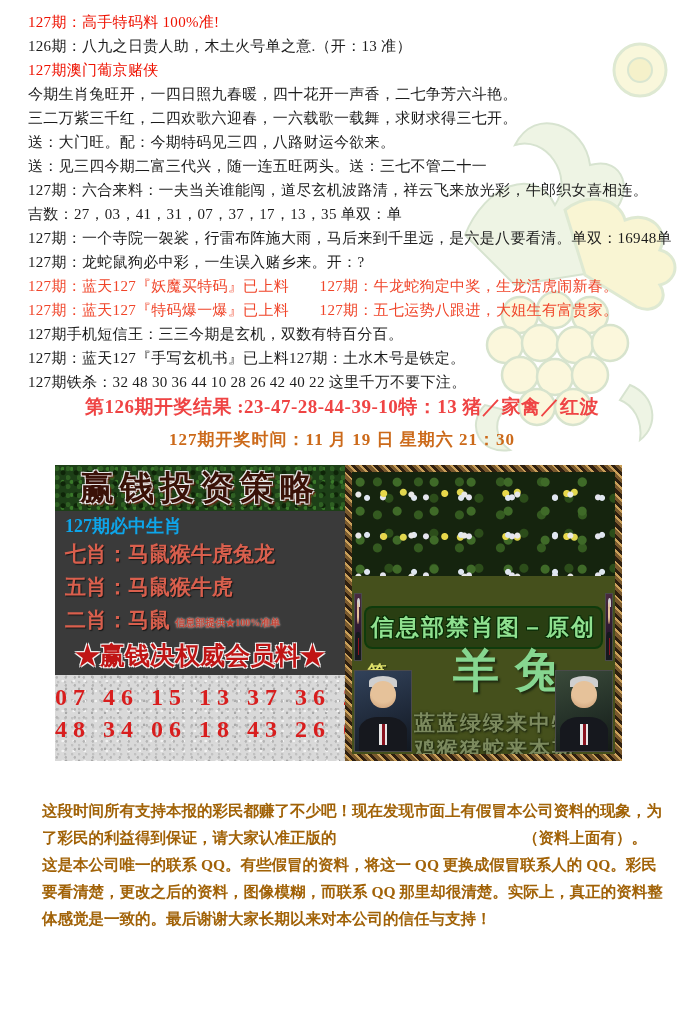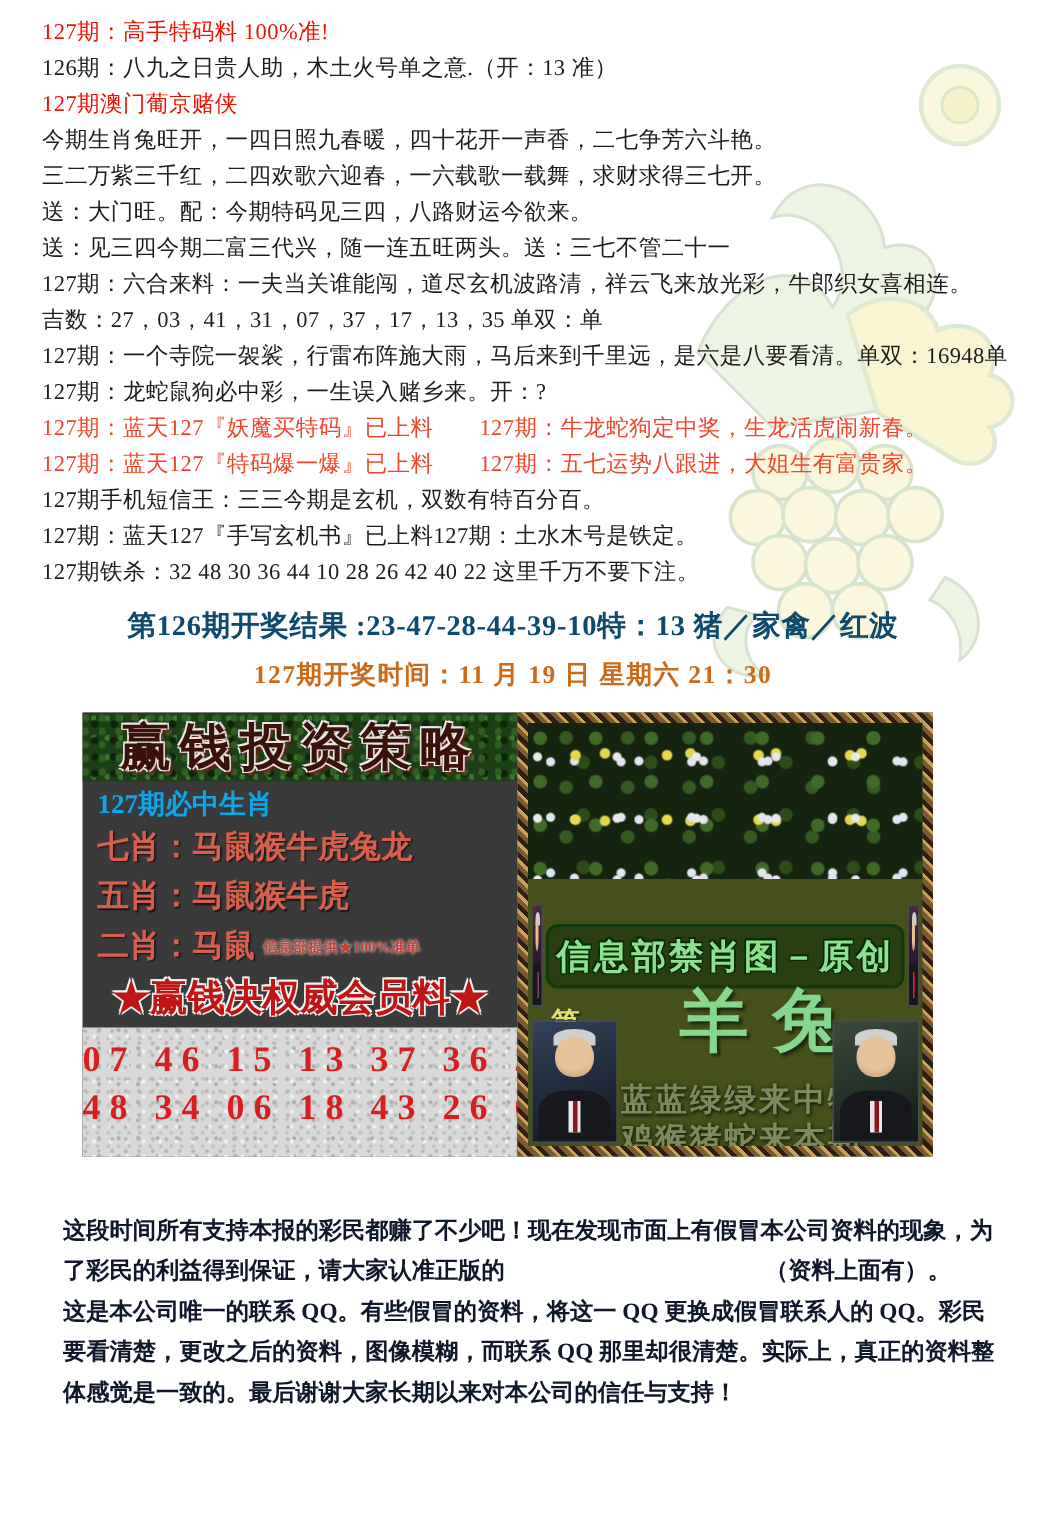--- a/index.html
+++ b/index.html
@@ -7,21 +7,21 @@
         font-family:"Liberation Serif","DejaVu Serif",serif;color:#1c1c1c;}
   
   .watermark{position:absolute;left:425px;top:15px;width:275px;height:450px;z-index:0;opacity:.55;pointer-events:none;}
   
   .tips{position:relative;z-index:1;padding:10px 10px 0 28px;}
   .tip-line{height:24px;line-height:24px;font-size:15px;white-space:nowrap;letter-spacing:.3px;}
   .tip-red{color:#ee1100;}
   .tip-black{color:#1c1c1c;}
   .tip-lightred{color:#f0452a;}
   
-  .result-line{position:relative;z-index:1;margin-top:10px;text-align:center;font-size:19px;font-weight:bold;color:#0c4a6e;letter-spacing:.5px;}
+  .result-line{position:relative;z-index:1;margin-top:0;text-align:center;font-size:19px;font-weight:bold;color:#ef4444;letter-spacing:.5px;}
   .time-line{position:relative;z-index:1;margin-top:8px;text-align:center;font-size:17px;font-weight:bold;color:#cc6a1a;letter-spacing:1px;}
   
   .panels{position:relative;z-index:1;margin:14px 0 0 55px;width:567px;height:296px;display:flex;}
   
   .lpanel{width:290px;height:296px;background:#3a3a3a;display:flex;flex-direction:column;overflow:hidden;}
   .lpanel-header{height:46px;display:flex;align-items:center;justify-content:center;
      background-color:#1d3f17;
      background-image:radial-gradient(circle at 18% 40%,#2f6023 2px,transparent 3px),
                       radial-gradient(circle at 62% 70%,#0e2408 2px,transparent 3px),
                       radial-gradient(circle at 85% 30%,#3a7a2a 1.5px,transparent 2.5px);
@@ -85,21 +85,21 @@
   .photo .suit{position:absolute;left:8%;bottom:0;width:84%;height:42%;border-radius:40% 40% 0 0;background:#16181e;}
   .photo .shirt{position:absolute;left:42%;bottom:8%;width:16%;height:26%;background:#e8e8e8;}
   .photo .tie{position:absolute;left:48%;bottom:8%;width:5%;height:26%;background:#8a1420;}
   .photo-banner{width:44px;height:66px;margin:0 2px;}
   .photo-banner .backdrop{background:linear-gradient(160deg,#4a2a40 0%,#2a1830 60%,#141018 100%);}
   .photo-bl{position:absolute;left:2px;bottom:2px;width:56px;height:80px;}
   .photo-bl .backdrop{background:linear-gradient(160deg,#32425a 0%,#1e2838 60%,#121820 100%);}
   .photo-br{position:absolute;right:2px;bottom:2px;width:56px;height:80px;}
   .photo-br .backdrop{background:linear-gradient(160deg,#3a4a3a 0%,#222e26 60%,#141a16 100%);}
   
-  .footer{position:relative;z-index:1;margin:36px 50px 0 42px;font-weight:bold;color:#0f172a;font-size:15.5px;}
+  .footer{position:relative;z-index:1;margin:36px 37px 0 42px;font-weight:bold;color:#a16207;font-size:15.5px;}
   .footer .f-line{line-height:27px;white-space:nowrap;}
   .footer .f-split{display:flex;justify-content:space-between;white-space:nowrap;}
 </style>
 </head>
 <body>
 
 <div class="page">
 
   <div class="watermark">
     <svg width="275" height="450" viewBox="0 0 275 450" xmlns="http://www.w3.org/2000/svg">

